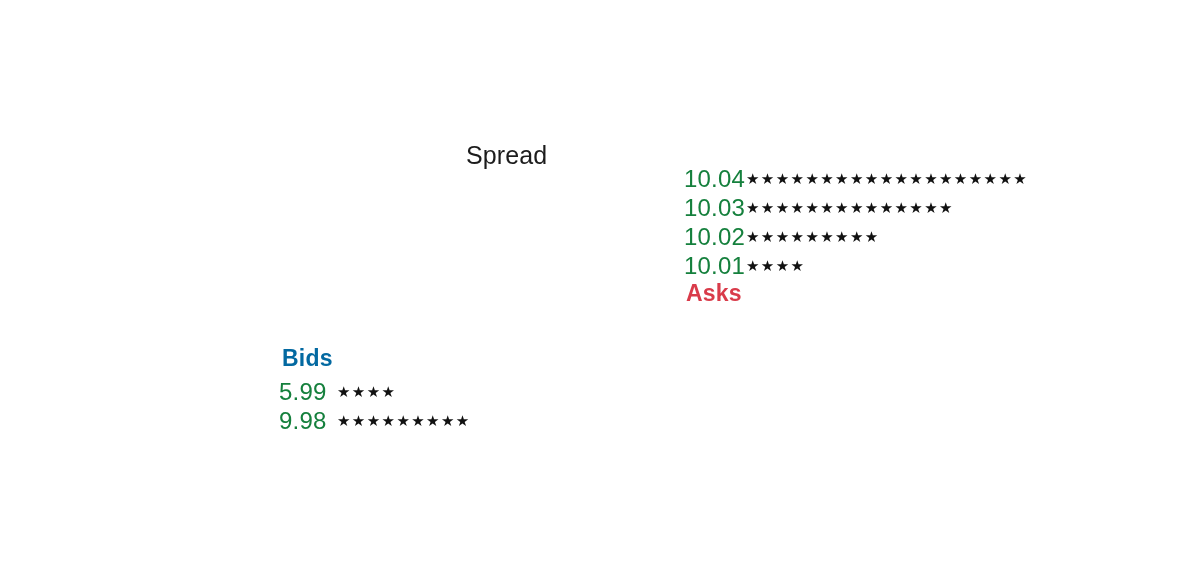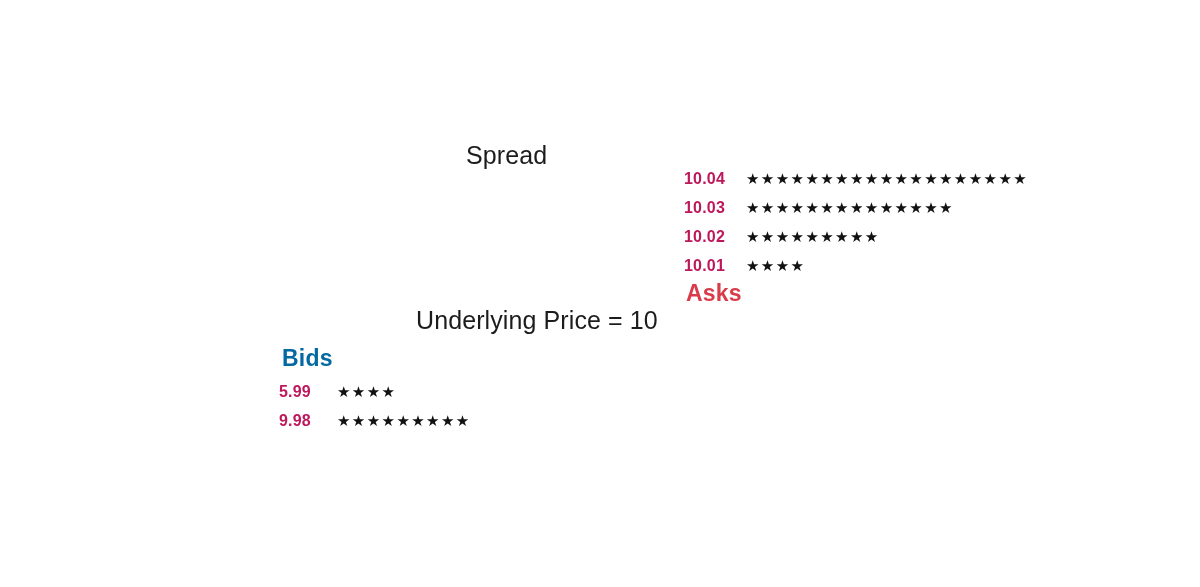--- a/index.html
+++ b/index.html
@@ -80,23 +80,23 @@
   }
 
   .ladder-row {
     display: flex;
     align-items: center;
     height: 29px;
     white-space: nowrap;
   }
 
   .price {
-    font-size: 16px;
-    font-weight: 700;
-    color: #be185d;
+    font-size: 24px;
+    font-weight: 400;
+    color: #15803d;
     letter-spacing: 0.2px;
     line-height: 1;
   }
 
   .asks-ladder .price {
     width: 60px;
   }
 
   .bids-ladder .price {
     width: 58px;
@@ -137,21 +137,20 @@
       <span class="stars">★★★★★★★★★</span>
     </div>
     <div class="ladder-row">
       <span class="price">10.01</span>
       <span class="stars">★★★★</span>
     </div>
   </div>
 
   <div class="label side-label asks-label" style="color:#d93b4a;">Asks</div>
 
-  <div class="label underlying-label">Underlying Price = 10</div>
 
   <div class="label side-label bids-label" style="color:#0369a1;">Bids</div>
 
   <div class="ladder bids-ladder">
     <div class="ladder-row">
       <span class="price">5.99</span>
       <span class="stars">★★★★</span>
     </div>
     <div class="ladder-row">
       <span class="price">9.98</span>

